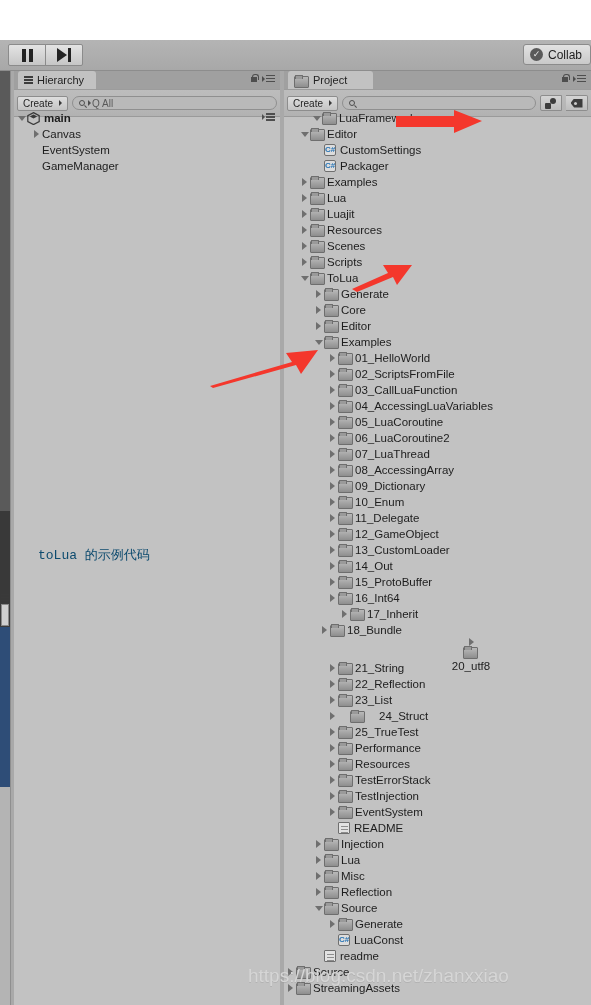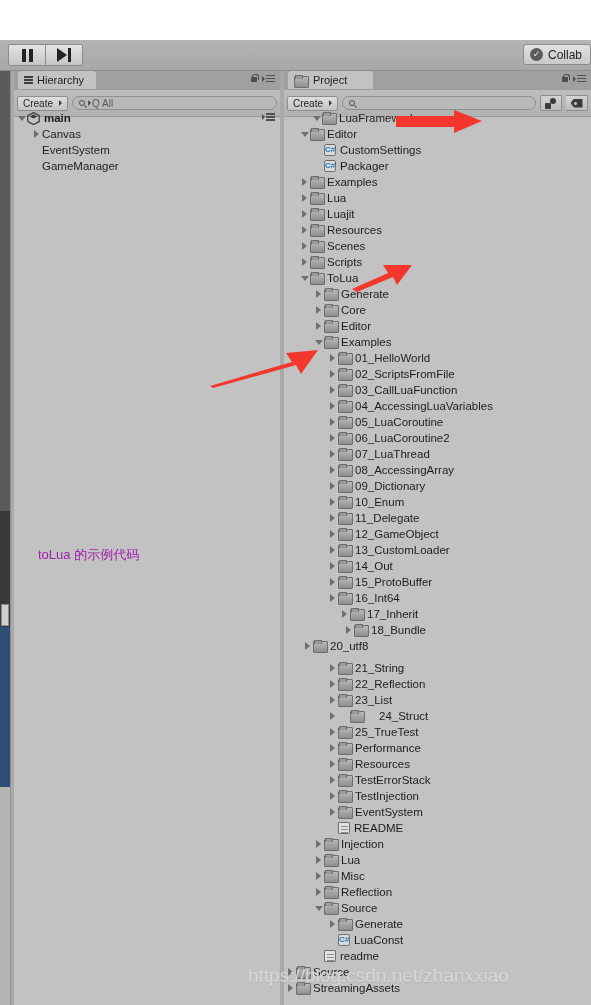--- a/index.html
+++ b/index.html
@@ -232,22 +232,22 @@
     width:14px;height:13px; margin-right:3px;
   }
   .ico.unity svg { display:block; }
   .ico.blank { width:14px; }
 
   
   .hier-menu { position:absolute; right:5px; top:2px; }
 
   
   .annot-text {
-    position:absolute; font-size:13px; color:#a21caf;
-    font-family:Liberation Sans, sans-serif;
+    position:absolute; font-size:13px; color:#0c4a6e;
+    font-family:Liberation Mono, monospace;
     white-space:nowrap;
   }
   .arrow-svg { position:absolute; pointer-events:none; }
 
   .watermark {
     position:absolute; left:248px; top:965px;
     font-size:19px; color:#d6d6d6;
     font-family:"Liberation Sans", sans-serif;
     white-space:nowrap;
     text-shadow: 0 1px 0 rgba(150,150,150,0.35);
@@ -630,28 +630,28 @@
             <span class="ico folder"></span>
             <span>16_Int64</span>
           </div>
           <div class="row" style="padding-left: 55px;">
             <span class="tw">
               <span class="closed"></span>
             </span>
             <span class="ico folder"></span>
             <span>17_Inherit</span>
           </div>
-          <div class="row" style="padding-left: 59px;">
+          <div class="row" style="padding-left: 35px;">
             <span class="tw">
               <span class="closed"></span>
             </span>
             <span class="ico folder"></span>
             <span>18_Bundle</span>
           </div>
-          <div class="row" style="padding-left: 18px;">
+          <div class="row" style="padding-left: 67px; flex-direction: column;">
             <span class="tw">
               <span class="closed"></span>
             </span>
             <span class="ico folder"></span>
             <span>20_utf8</span>
           </div>
           <div class="row" style="padding-left: 43px; margin-top: 6px;">
             <span class="tw">
               <span class="closed"></span>
             </span>

